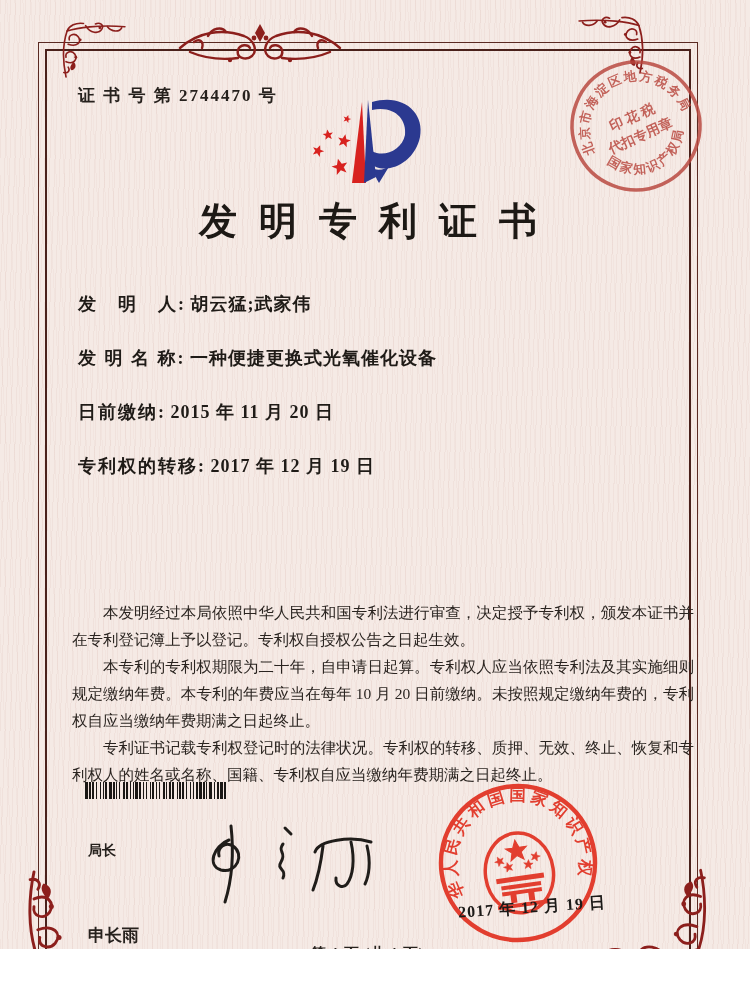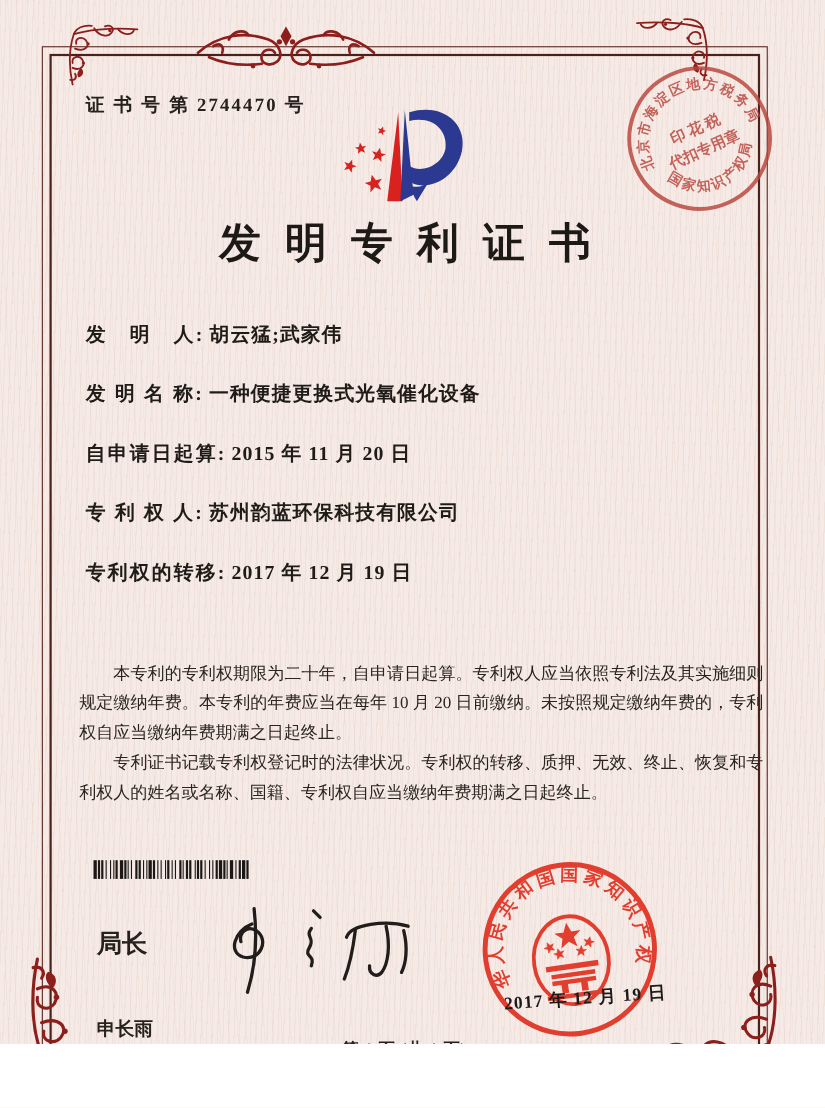--- a/index.html
+++ b/index.html
@@ -42,21 +42,21 @@
   .field-row .value { letter-spacing:1px; }
 
   .paragraphs { position:absolute; left:72px; top:599px; width:622px;
     font-size:15.5px; line-height:27px; text-align:justify; color:#2a2420; }
   .paragraphs p { text-indent:2em; }
 
   .barcode { position:absolute; left:85px; top:782px; height:17px; display:flex; }
   .barcode i { display:block; height:100%; }
   .barcode i.bar { background:#1a1715; }
 
-  .sig-title { position:absolute; left:88px; top:842px; font-size:23px; font-weight:bold; }
+  .sig-title { position:absolute; left:88px; top:842px; font-size:14px; font-weight:bold; }
   .sig-name  { position:absolute; left:88px; top:924px; font-size:17px; font-weight:bold; }
   .sig-script { position:absolute; left:195px; top:818px; width:200px; height:90px; }
 
   .seal { position:absolute; left:436px; top:781px; width:164px; height:164px;
     transform:rotate(-8deg); opacity:0.93; }
   .seal-date { position:absolute; left:458px; top:896px; width:190px; font-size:16px;
     font-weight:bold; color:#1c1a18; transform:rotate(-4deg); letter-spacing:1px; }
 
   .footer { position:absolute; left:38px; top:944px; width:660px; text-align:center;
     font-size:14.5px; font-weight:bold; letter-spacing:1px; }
@@ -142,26 +142,26 @@
     <polygon points="68,12 64,95 76,89" fill="#2b3990"></polygon>
     <path d="M72,14 C102,5 125,24 120,49 C115,73 92,85 76,79 C70,76 68,70 72,63 C84,70 102,62 105,47 C107,31 94,17 72,22 Z" fill="#2b3990"></path>
     <path d="M74,81 C80,83 86,81 90,77 L79,95 C76,90 74,86 74,81 Z" fill="#2b3990"></path>
   </svg>
 
   <div class="title">发明专利证书</div>
 
   <div class="fields">
     <div class="field-row"><span class="label">发　明　人:</span> <span class="value">胡云猛;武家伟</span></div>
     <div class="field-row"><span class="label">发 明 名 称:</span> <span class="value">一种便捷更换式光氧催化设备</span></div>
-    <div class="field-row"><span class="label">自申请日起算:</span> <span class="value">2015 年 11 月 20 日</span></div>
-    <div class="field-row"><span class="label">专 利 权 人:</span> <span class="value">苏州韵蓝环保科技有限公司</span></div>
+    <div class="field-row"><span class="label">日前缴纳:</span> <span class="value">2015 年 11 月 20 日</span></div>
     <div class="field-row"><span class="label">专利权的转移:</span> <span class="value">2017 年 12 月 19 日</span></div>
   </div>
 
   <div class="paragraphs">
+    <p>本发明经过本局依照中华人民共和国专利法进行审查，决定授予专利权，颁发本证书并在专利登记簿上予以登记。专利权自授权公告之日起生效。</p>
     <p>本专利的专利权期限为二十年，自申请日起算。专利权人应当依照专利法及其实施细则规定缴纳年费。本专利的年费应当在每年 10 月 20 日前缴纳。未按照规定缴纳年费的，专利权自应当缴纳年费期满之日起终止。</p>
     <p>专利证书记载专利权登记时的法律状况。专利权的转移、质押、无效、终止、恢复和专利权人的姓名或名称、国籍、专利权自应当缴纳年费期满之日起终止。</p>
   </div>
 
   <div class="barcode">
       <i class="bar" style="width: 3px;"></i>
       <i class="gap" style="width: 1px;"></i>
       <i class="bar" style="width: 2px;"></i>
       <i class="gap" style="width: 1px;"></i>
       <i class="bar" style="width: 2px;"></i>

